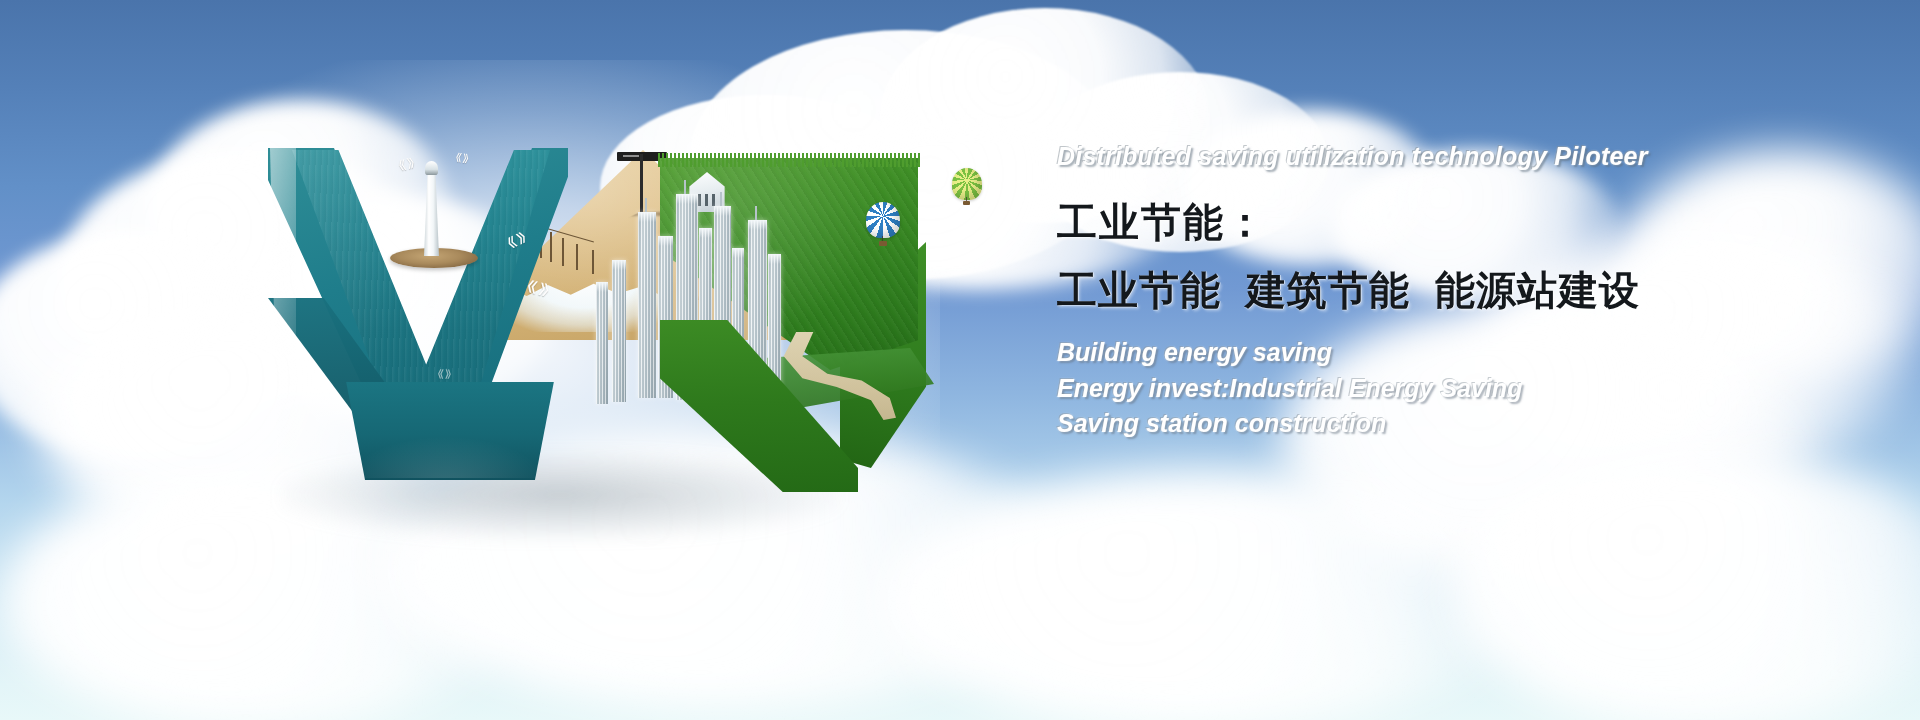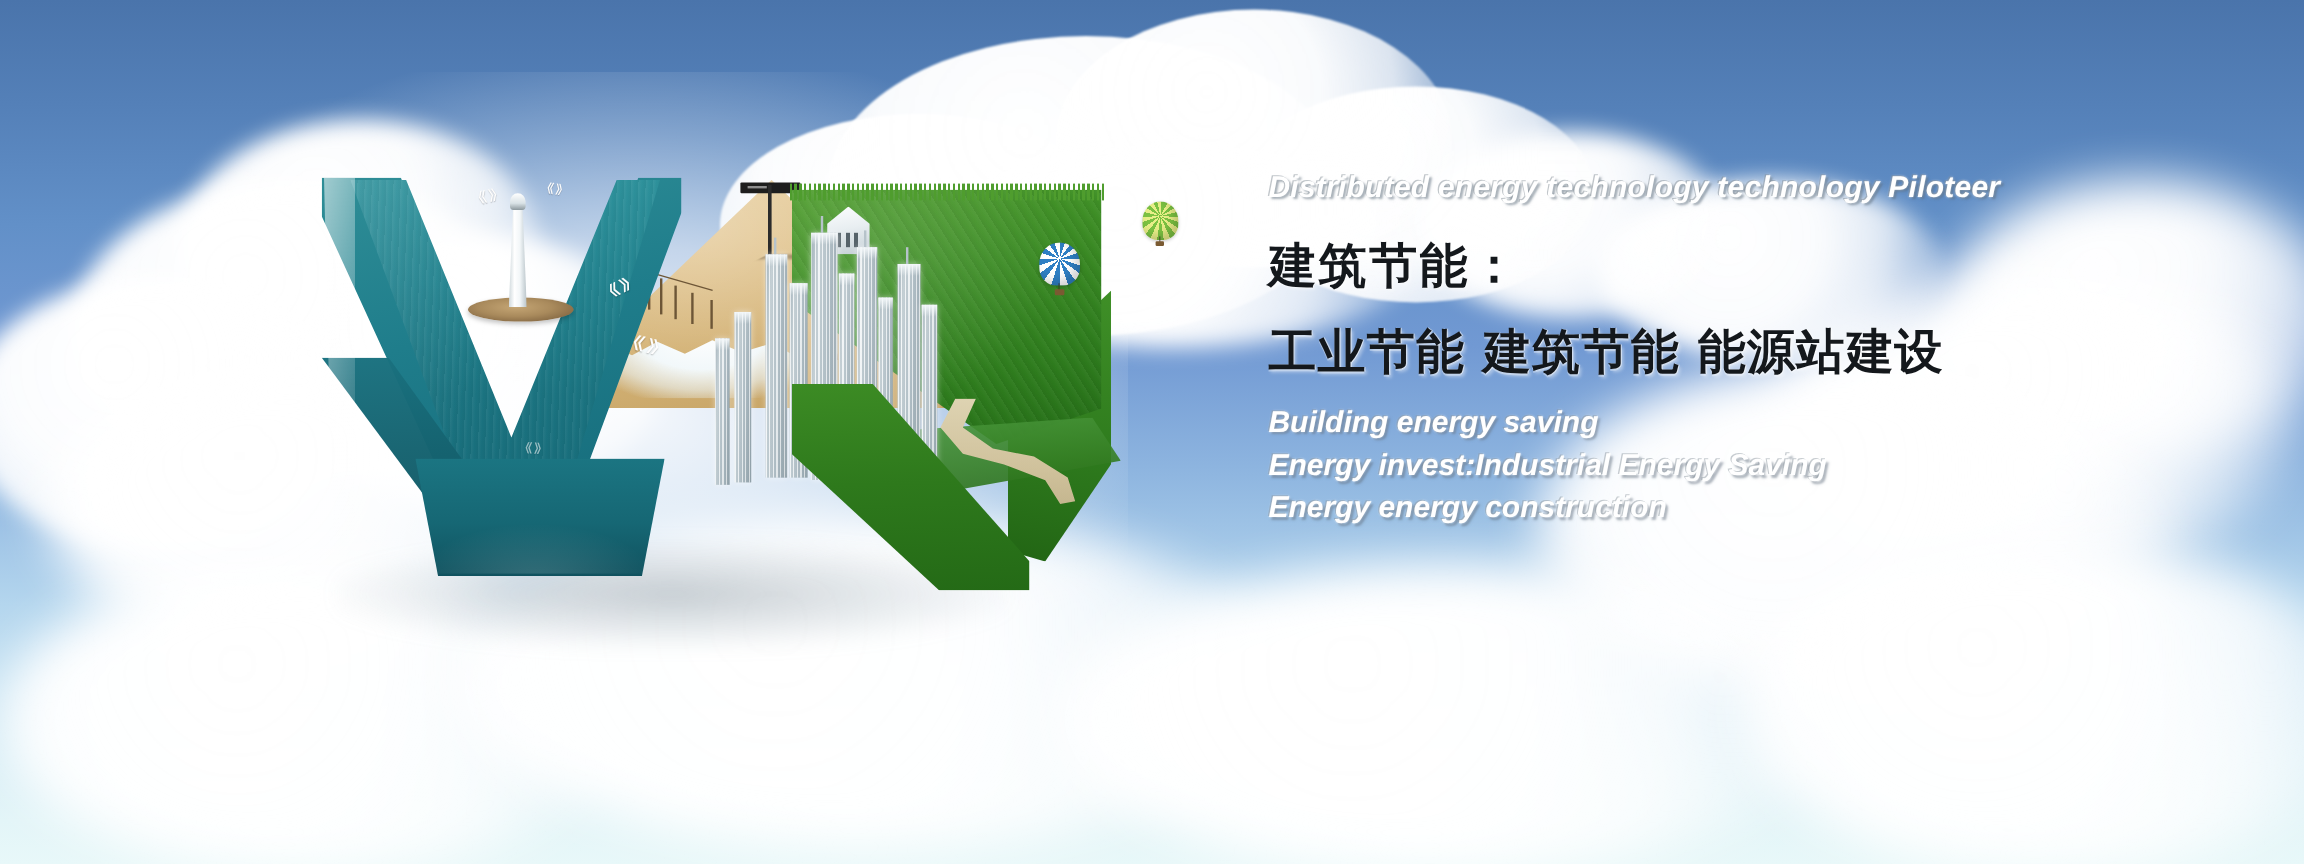--- a/index.html
+++ b/index.html
@@ -311,21 +311,21 @@
     margin-top:30px;
     font-size:40px;font-weight:700;letter-spacing:2px;line-height:1.05;
     color:#14181c;
     font-family:"DejaVu Sans","Liberation Sans",sans-serif;
     text-shadow:
       1px 0 0 rgba(255,255,255,.50),
       0 1px 0 rgba(255,255,255,.32),
       2px 2px 3px rgba(255,255,255,.42);
     white-space:nowrap;
   }
-  .cn-sub.spaced{letter-spacing:1px;}
+  .cn-sub.spaced{letter-spacing:1px;font-family:Liberation Mono, monospace;}
   .en-line{
     font-size:25px;font-weight:700;font-style:italic;line-height:1.42;
     color:#ffffff;
     text-shadow:
       -1px -1px 0 rgba(125,135,145,.42),
        2px 2px 2px rgba(95,110,125,.52),
        0 0 2px rgba(255,255,255,.85);
     white-space:nowrap;
   }
   #en-group{margin-top:20px;}
@@ -425,27 +425,27 @@
       <div class="env"></div>
       <div class="rope"></div>
       <div class="basket"></div>
     </div>
 
   </div>
 
   <div id="copy">
 
 
-    <div class="en-sub">Distributed energy technology technology Piloteer</div>
-
-    <div class="cn-sub">建筑节能：</div>
+    <div class="en-sub">Distributed saving utilization technology Piloteer</div>
+
+    <div class="cn-sub">工业节能：</div>
 
     <div class="cn-sub spaced">工业节能  建筑节能  能源站建设</div>
 
     <div id="en-group">
       <div class="en-line">Building energy saving</div>
       <div class="en-line">Energy invest:Industrial Energy Saving</div>
-      <div class="en-line">Energy energy construction</div>
+      <div class="en-line">Saving station construction</div>
     </div>
 
   </div>
 
 </div>
 
 </body></html>

